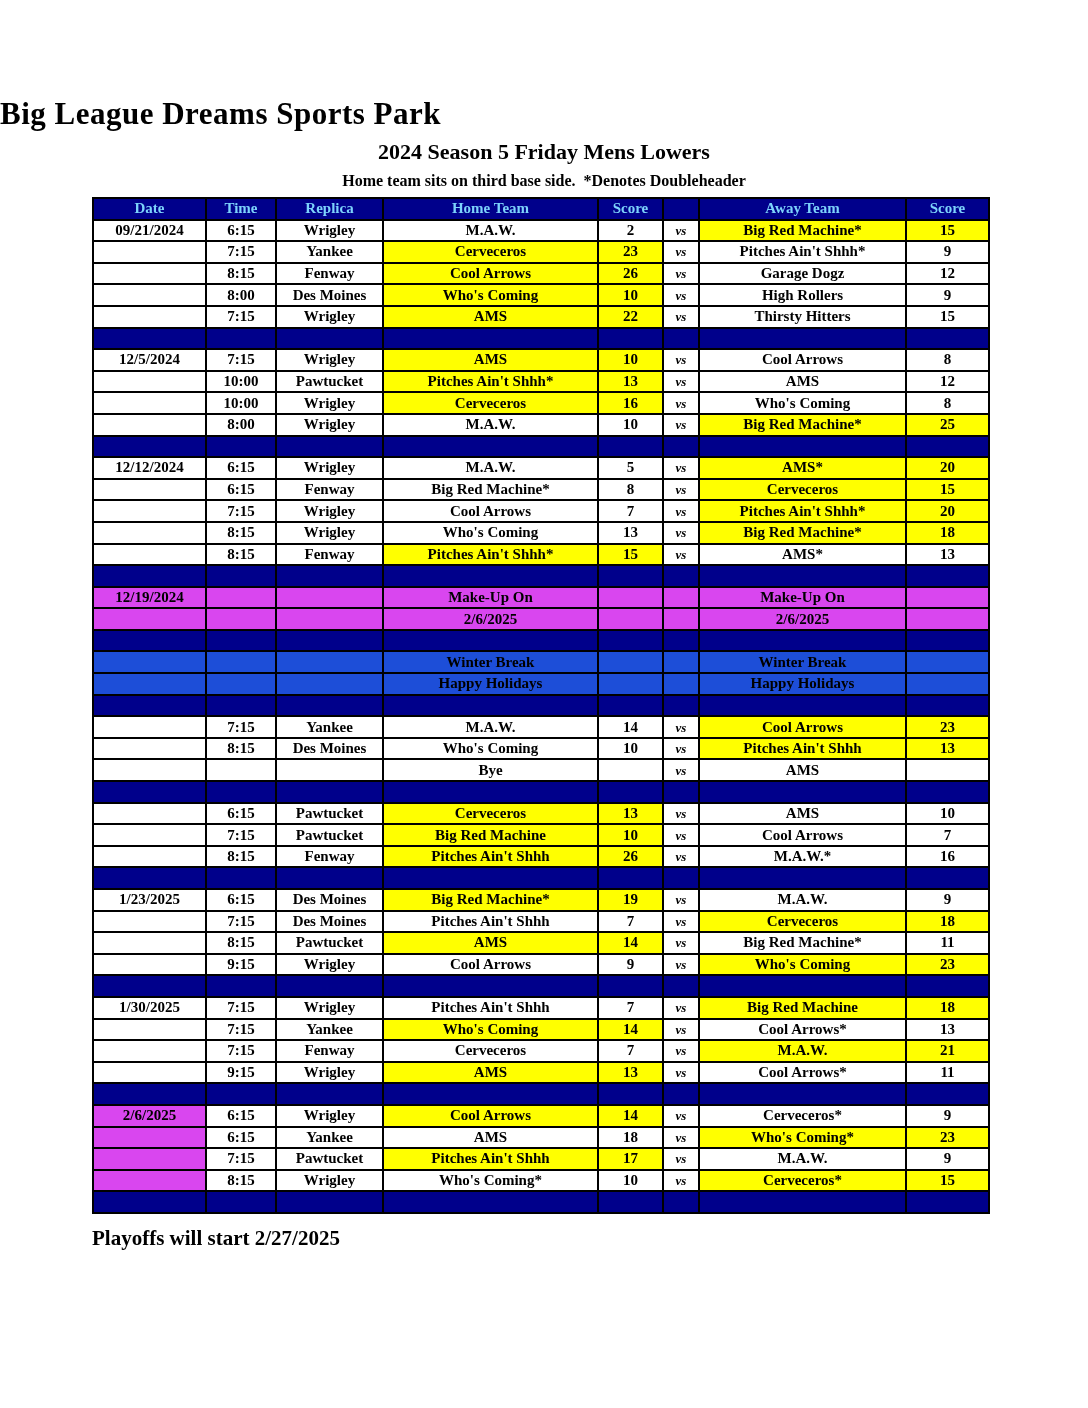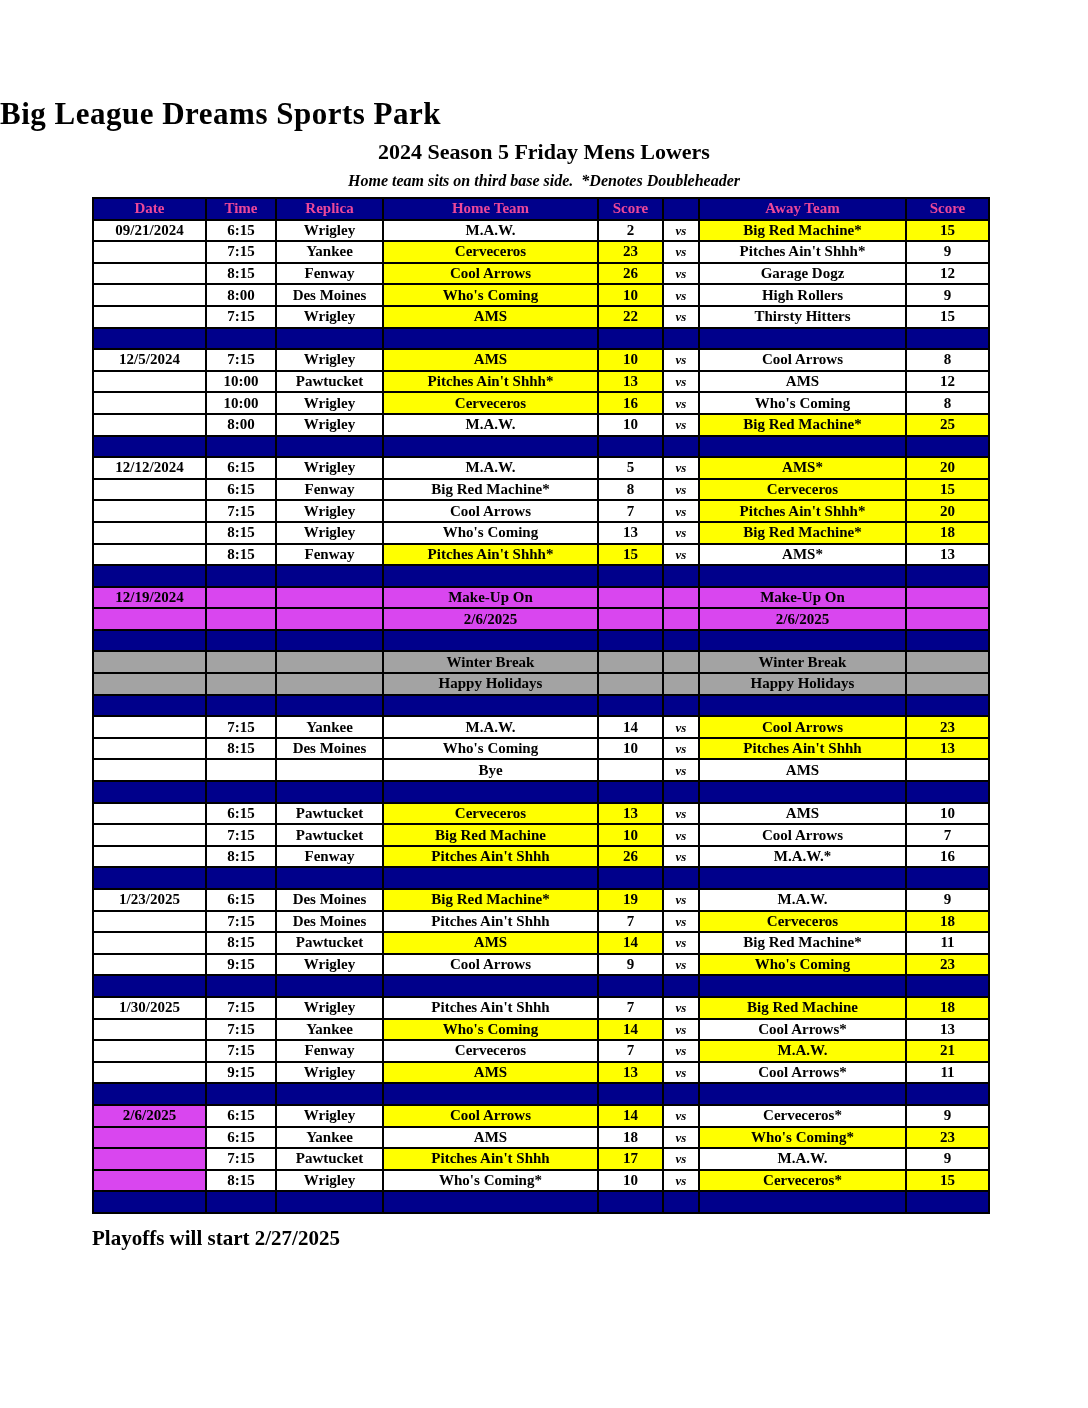--- a/index.html
+++ b/index.html
@@ -21,21 +21,20 @@
     margin: 7px 0 0 0;
     text-align: center;
     font-size: 22px;
     font-weight: bold;
   }
   .page-note {
     margin: 7px 0 0 0;
     text-align: center;
     font-size: 16px;
     font-weight: bold;
-    font-style: italic;
     white-space: pre-wrap;
   }
   table.schedule {
     border-collapse: collapse;
     table-layout: fixed;
     margin: 7px 0 0 92px;
     width: 896px;
     border: 2px solid #000000;
   }
   .schedule th, .schedule td {
@@ -45,26 +44,26 @@
     text-align: center;
     vertical-align: middle;
     font-size: 15px;
     font-weight: bold;
     overflow: hidden;
     white-space: nowrap;
     line-height: 1;
   }
   .schedule thead th {
     background: #00008B;
-    color: #ec4899;
+    color: #7dd3fc;
   }
   .schedule td.sep   { background: #00008B; }
   .schedule td.win   { background: #FFFF00; }
   .schedule td.makeup{ background: #d946ef; }
-  .schedule td.break { background: #a3a3a3; }
+  .schedule td.break { background: #1d4ed8; }
   .schedule td.vs    { font-style: italic; font-size: 13px; }
   .page-footer {
     margin: 12px 0 0 92px;
     font-size: 21px;
     font-weight: bold;
   }
 </style>
 </head>
 <body>
 

